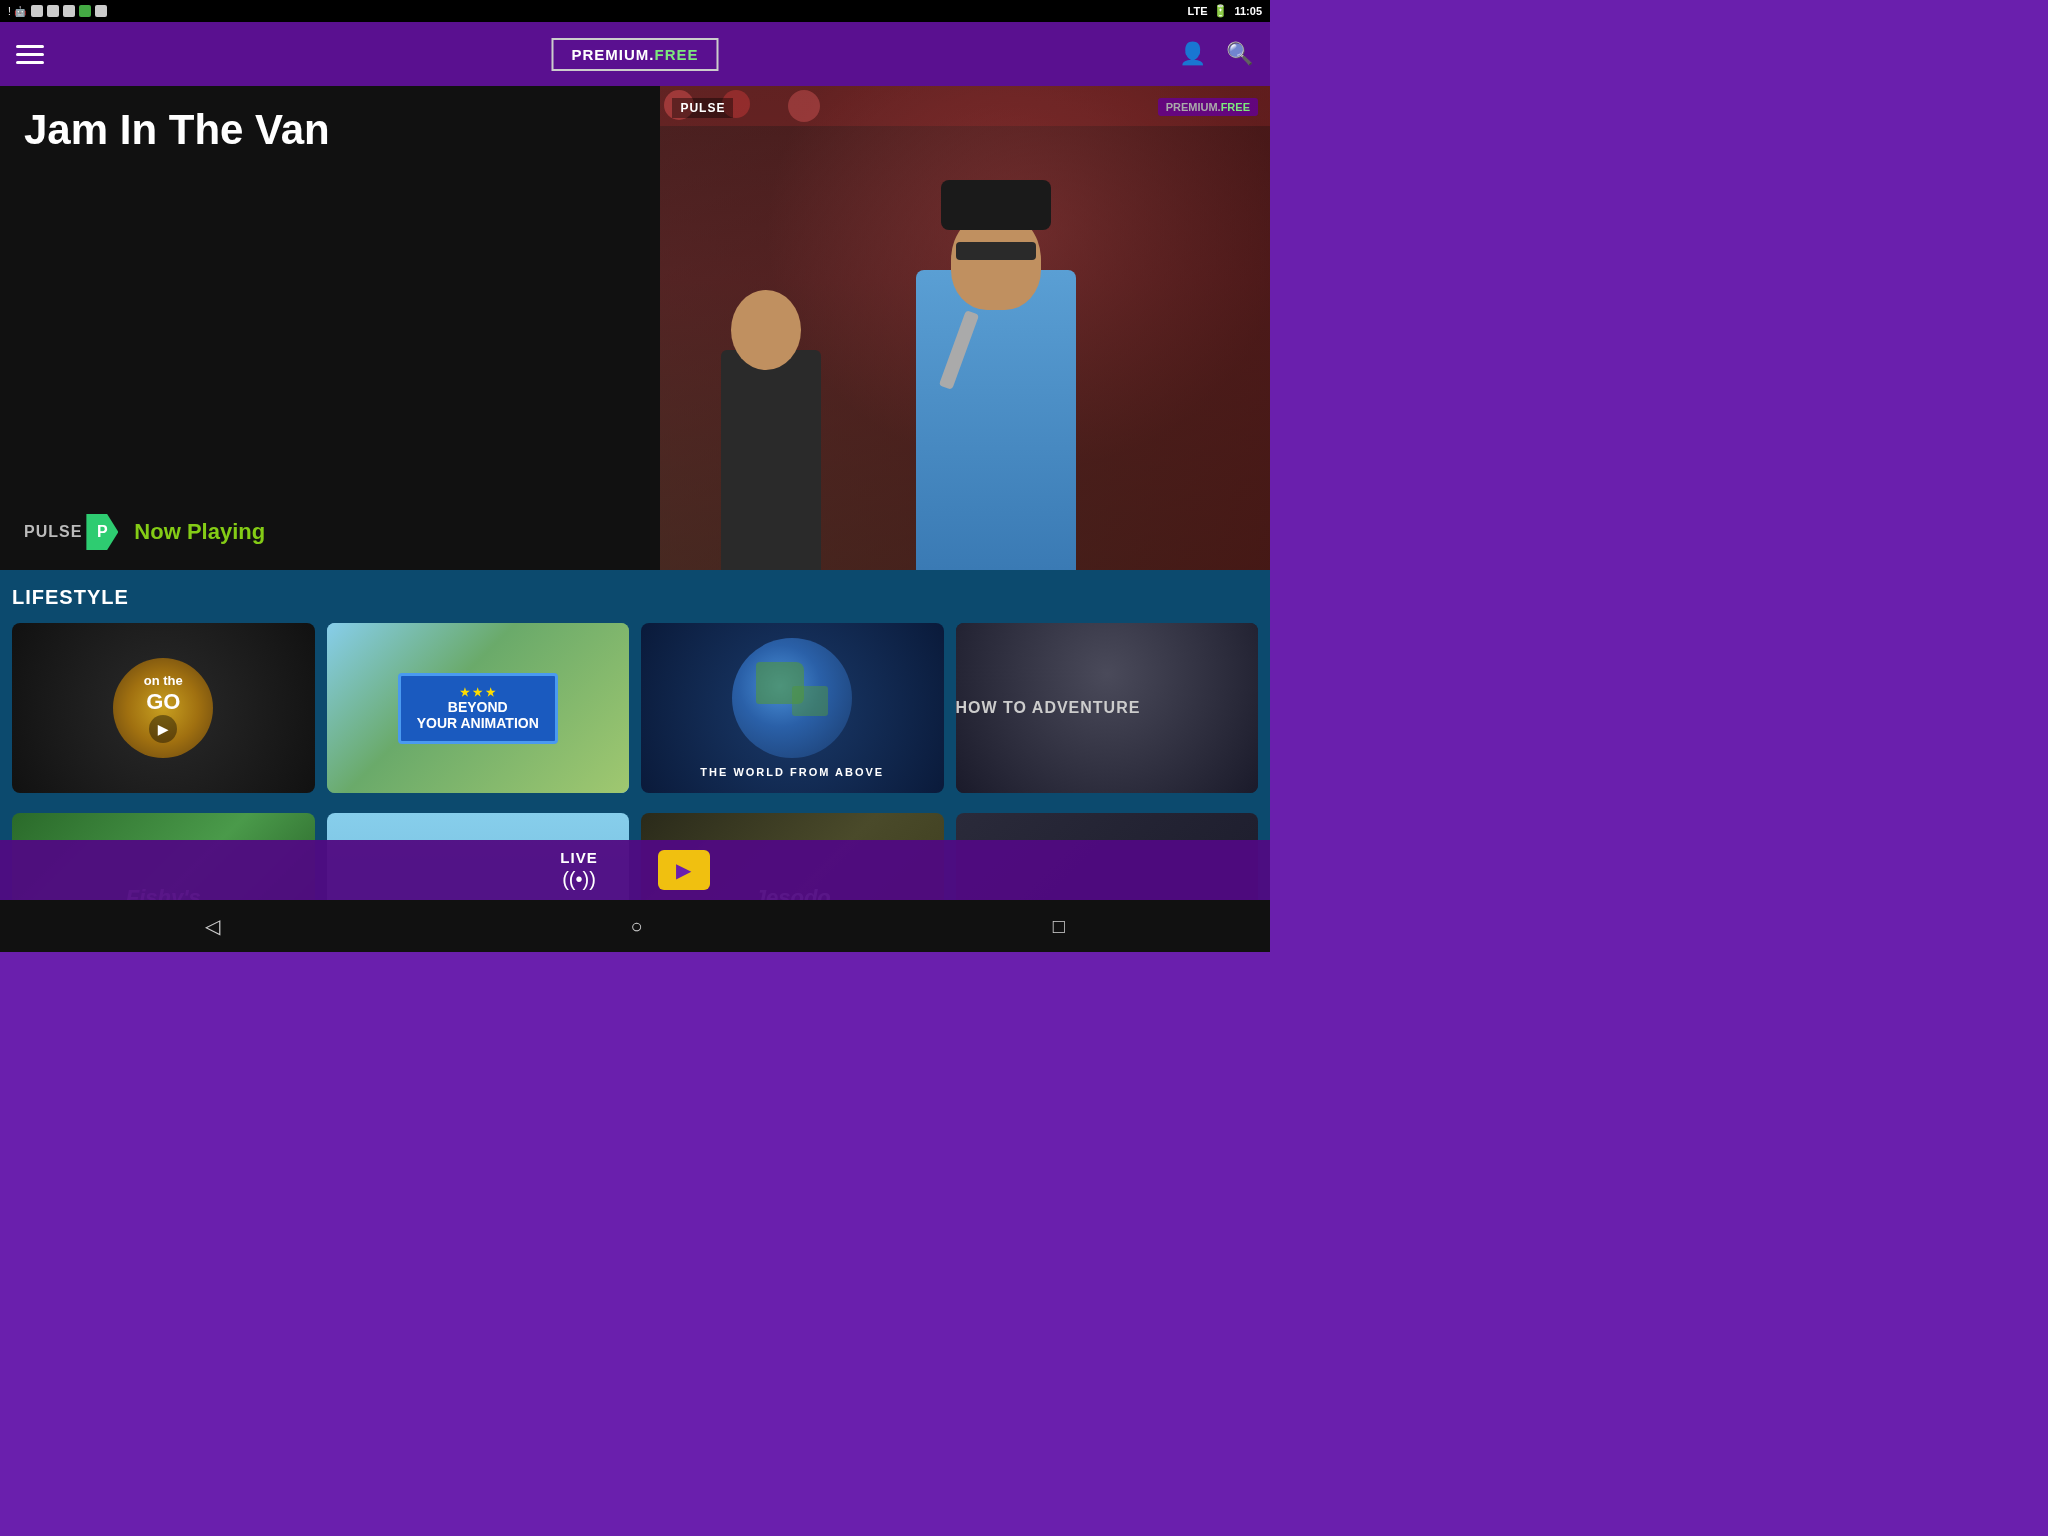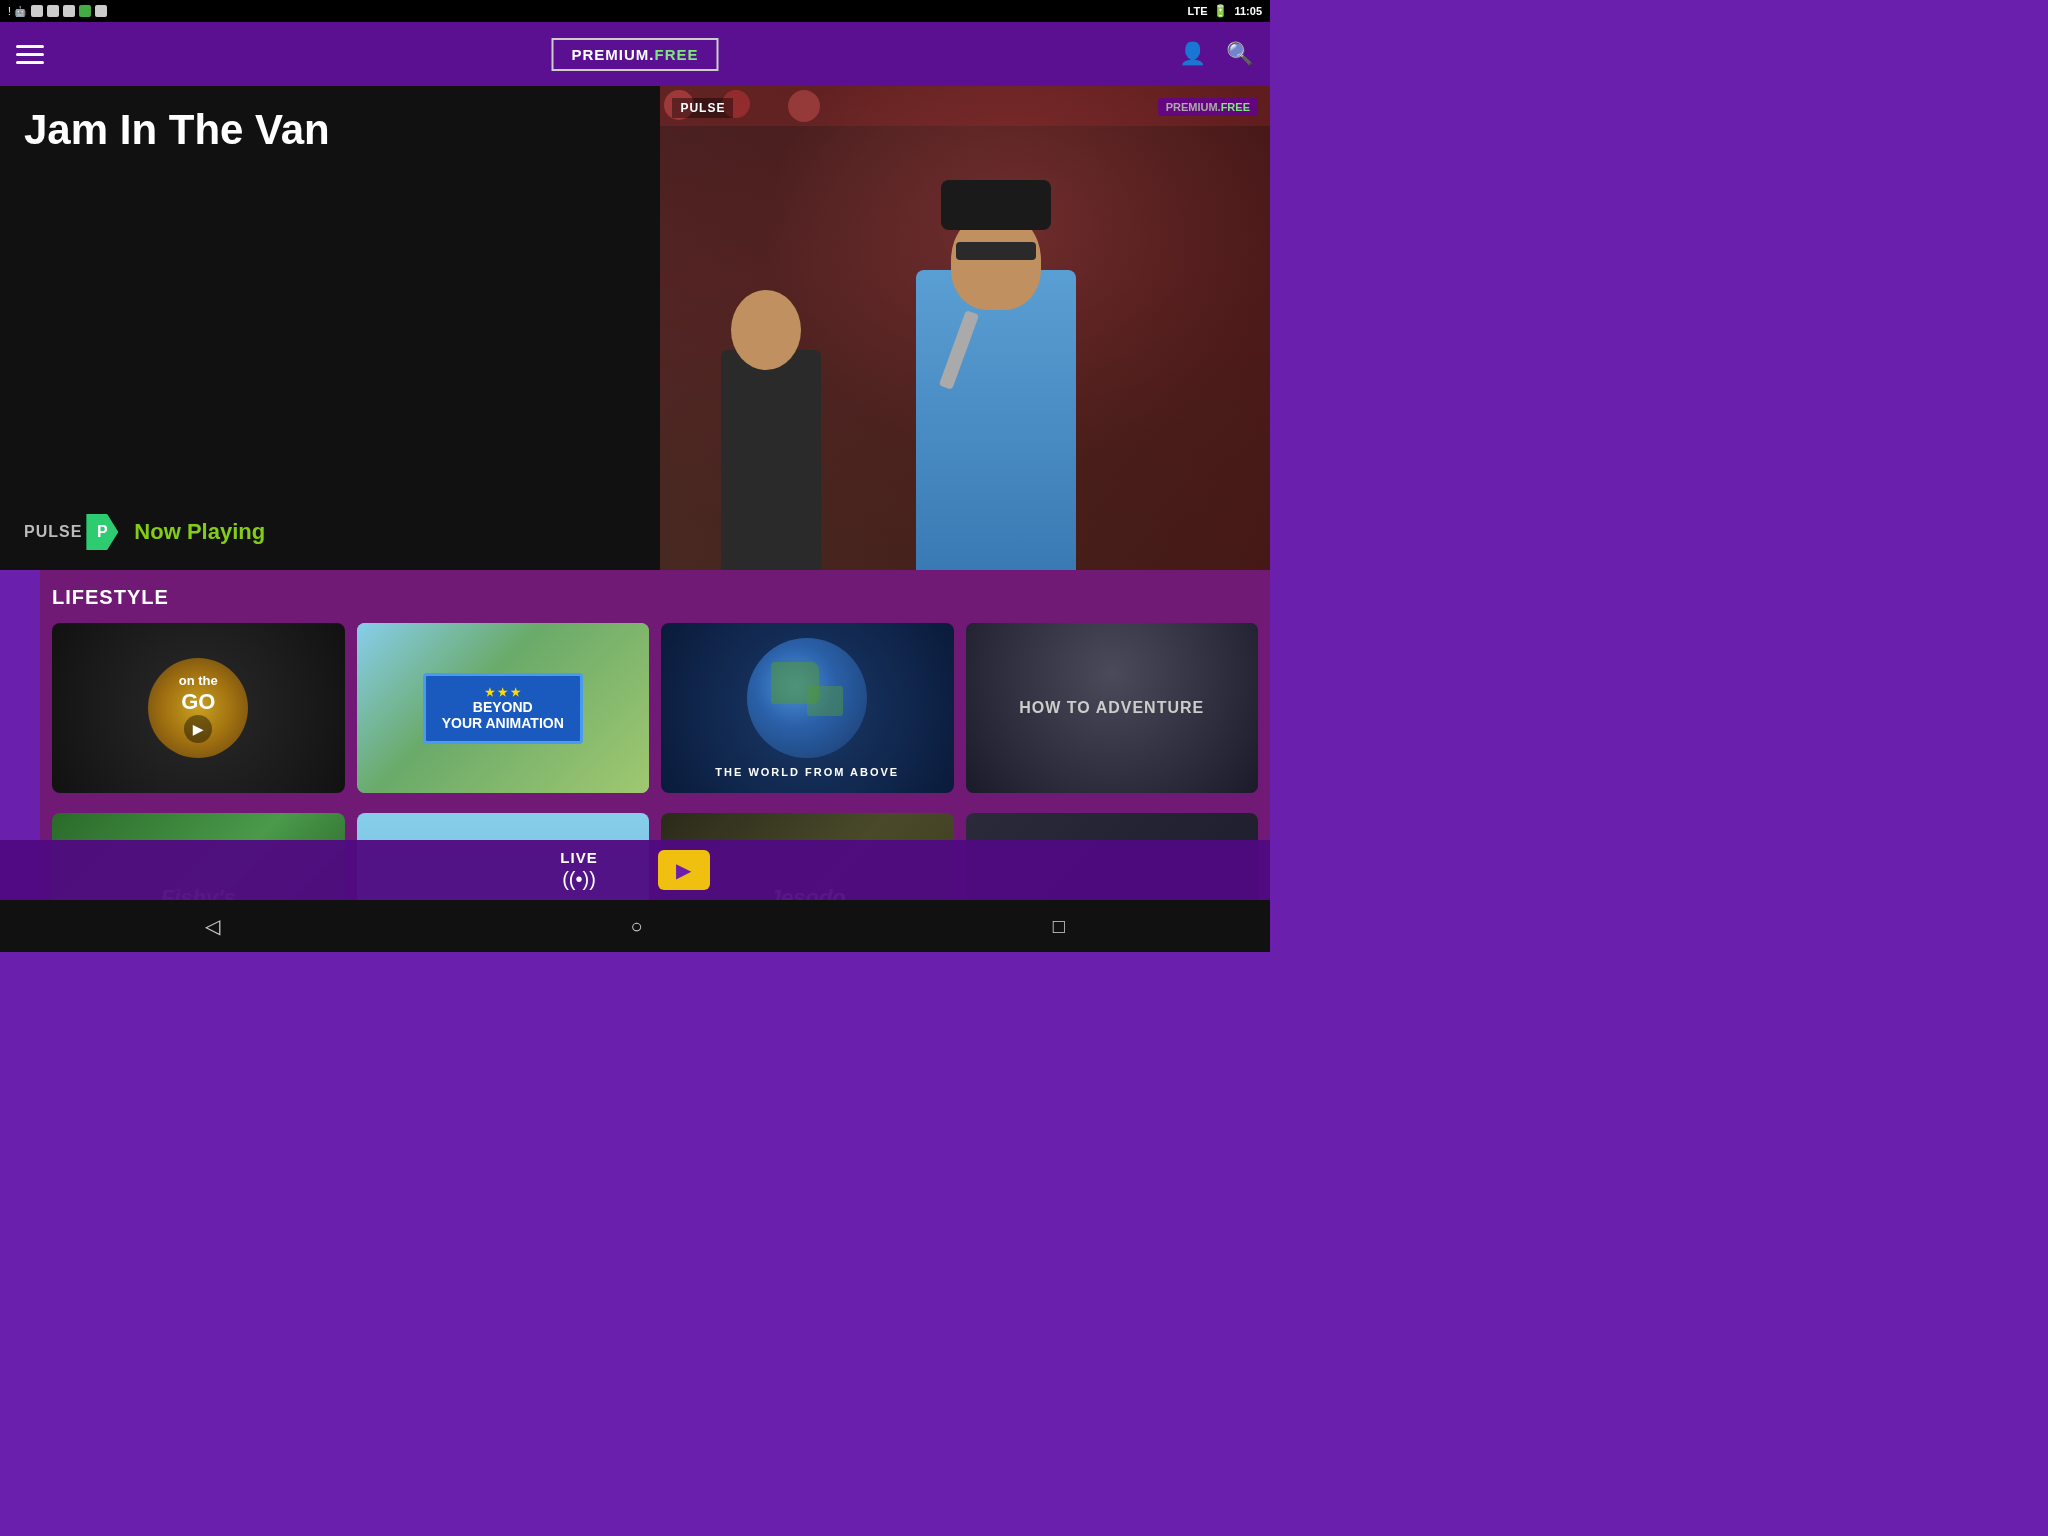--- a/index.html
+++ b/index.html
@@ -176,23 +176,22 @@
       font-weight: bold;
       padding: 3px 8px;
       border-radius: 3px;
     }
     .premium-free-badge span.green {
       color: #7de87d;
     }
 
     
     .content-area {
-      background: #701a75;
+      background: #0c4a6e;
       padding: 16px 12px;
-      margin-left: 40px;
     }
     .section-title {
       color: #fff;
       font-size: 20px;
       font-weight: bold;
       letter-spacing: 1px;
       margin-bottom: 14px;
     }
     .thumbnails-row {
       display: flex;
@@ -268,21 +267,20 @@
       color: #fff;
       font-size: 13px;
       font-weight: bold;
       letter-spacing: 2px;
       text-align: center;
     }
     .thumb-adventure {
       background: radial-gradient(circle, #4a4a5a 0%, #1a1a2a 100%);
       display: flex;
       align-items: center;
-      justify-content: center;
     }
     .adventure-label {
       color: #ccc;
       font-size: 16px;
       font-weight: bold;
       letter-spacing: 1px;
     }
 
     
     .kids-thumb-1 {

